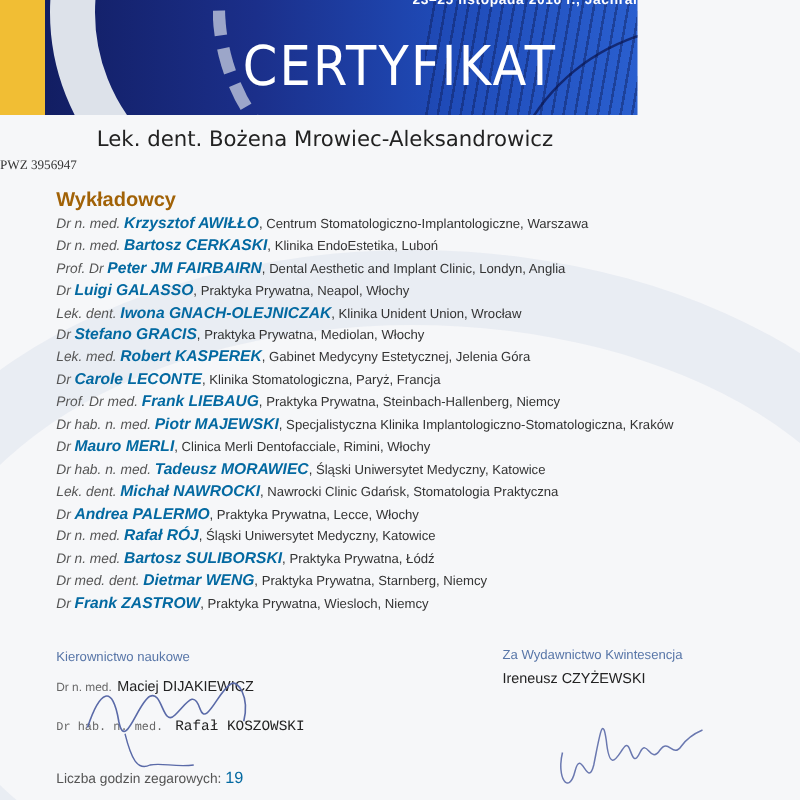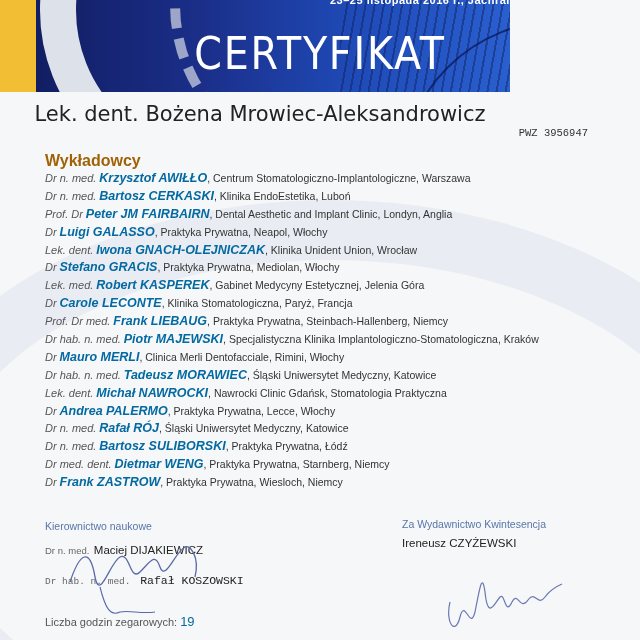--- a/index.html
+++ b/index.html
@@ -47,25 +47,25 @@
       position: absolute; left: 0; width: 640px; top: 74px; text-align: center;
       font-size: 9px; color: #e4e8f5; letter-spacing: .3px;
     }
     .bg-swirl {
       position: absolute; left: -120px; top: 200px; width: 900px; height: 600px;
       border-radius: 50%; border: 60px solid rgba(210,218,232,.35); box-sizing: border-box;
     }
     .content { position: absolute; left: 0; top: 92px; width: 640px; height: 548px; }
     .recipient {
       position: absolute; left: 0; width: 520px; top: 10px; text-align: center;
-      font-family: "DejaVu Sans", sans-serif; font-size: 21px; color: #222;
+      font-family: "DejaVu Sans", sans-serif; font-size: 17px; color: #222;
     }
     .pwz {
-      position: absolute; left: 0; width: 588px; top: 35px; text-align: right;
-      font-family: Liberation Mono, monospace; font-size: 10.5px; color: #333;
+      position: absolute; left: 0; width: 588px; top: 35px; text-align: left;
+      font-family: Liberation Serif, serif; font-size: 10.5px; color: #333;
     }
     .lect-head {
       position: absolute; left: 45px; top: 60px; font-size: 16px; font-weight: bold; color: #a16207;
     }
     .lect-list { position: absolute; left: 45px; top: 78px; width: 590px; }
     .lect {
       height: 17.9px; line-height: 17.9px; font-size: 10.5px; white-space: nowrap; color: #333;
     }
     .lect .ttl { font-style: italic; color: #555; font-size: 11px; }
     .lect .nm { font-style: italic; font-weight: bold; color: #0369a1; font-size: 12.5px; }

